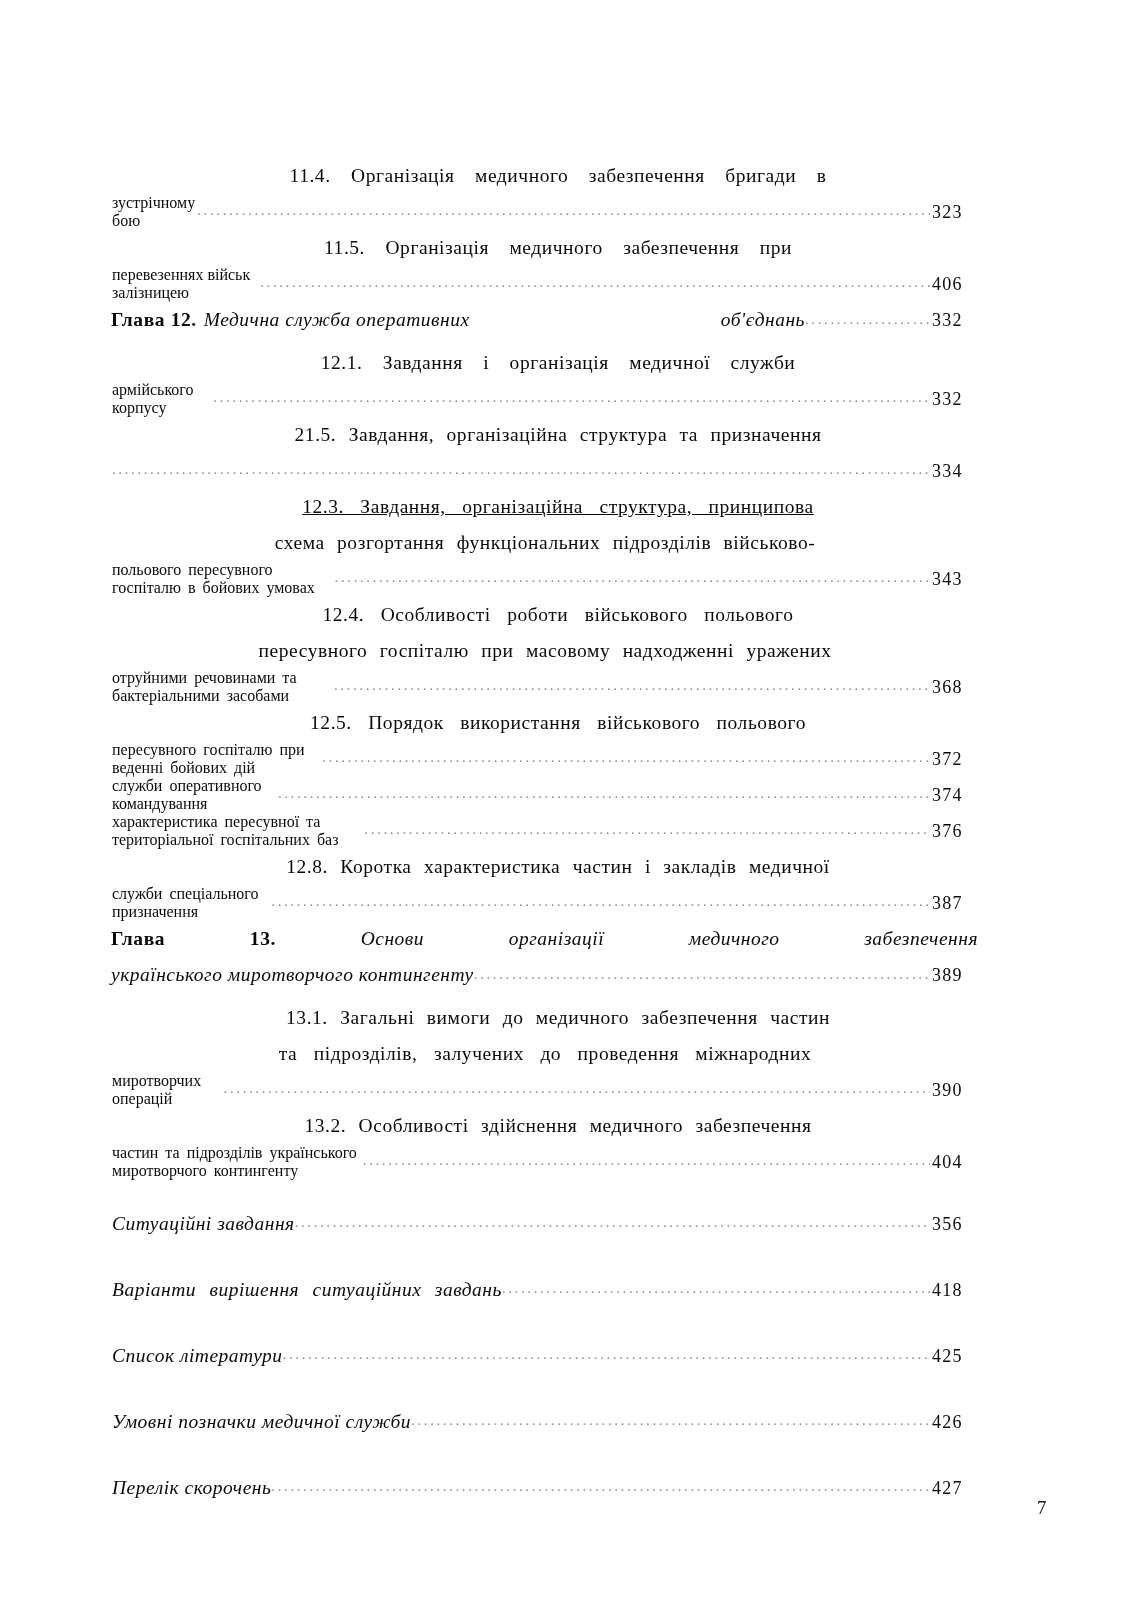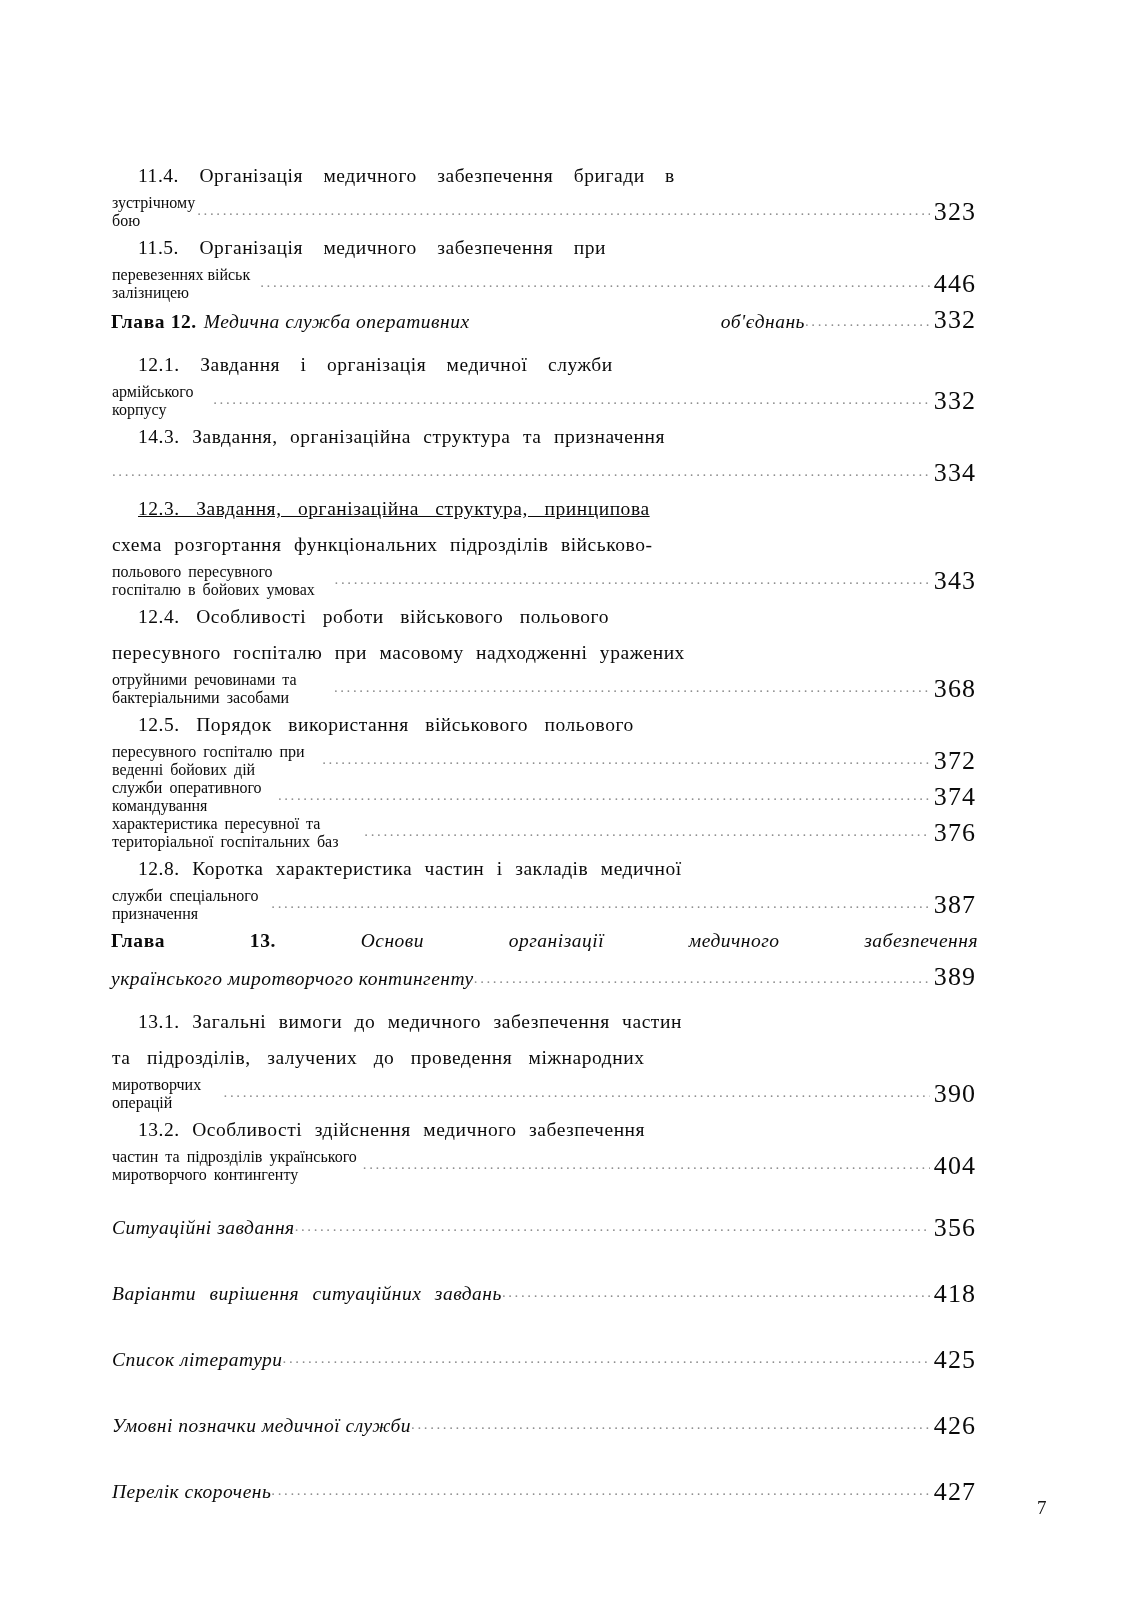--- a/index.html
+++ b/index.html
@@ -44,25 +44,25 @@
     overflow: hidden;
     white-space: nowrap;
     color: #8d8d8d;
     font-size: 15px;
     line-height: 36px;
     letter-spacing: 2.6px;
     transform: translateY(-2px);
   }
   .toc-entry .pageno {
     flex: 0 0 auto;
-    font-size: 26px;
+    font-size: 18px;
     line-height: 36px;
     letter-spacing: 1.2px;
     padding-left: 2px;
-    text-align: center;
+    text-align: left;
     min-width: 46px;
   }
 
   
   .chapter {
     margin-top: 0;
     margin-bottom: 6px;
     margin-left: -1px;
   }
   .chapter .chapline {
@@ -147,20 +147,21 @@
     line-height: 44px;
   }
 
   
   .plines .pline {
     display: block;
     font-size: 19.5px;
     line-height: 36px;
     letter-spacing: 0.55px;
     white-space: nowrap;
+    text-align: center;
   }
 
   
   .ws1 { word-spacing: 3px; }
   .ws2 { word-spacing: 7px; }
   .ws3 { word-spacing: 11px; }
   .ws4 { word-spacing: 15px; }
 
   #folio {
     position: absolute;
@@ -184,21 +185,21 @@
         <span class="dots">............................................................................................................................................................</span>
         <span class="pageno">323</span>
       </div>
     </div>
 
     <div class="toc-entry sub plines">
       <div class="pline ws4" style="text-indent:26px;">11.5. Організація медичного забезпечення при</div>
       <div class="tail">
         <span class="txt">перевезеннях військ залізницею</span>
         <span class="dots">............................................................................................................................................................</span>
-        <span class="pageno">446</span>
+        <span class="pageno">406</span>
       </div>
     </div>
 
     <div class="toc-entry chapter">
       <div class="chapline">
         <span class="chapnum">Глава 12.</span>
         <span style="width:7px;flex:0 0 auto;"></span>
         <span class="chaptitle">Медична служба оперативних</span>
         <span class="gap"></span>
         <span class="chaptitle-tail">об'єднань</span>
@@ -210,21 +211,21 @@
     <div class="toc-entry sub plines">
       <div class="pline ws4" style="text-indent:26px;">12.1. Завдання і організація медичної служби</div>
       <div class="tail">
         <span class="txt">армійського корпусу</span>
         <span class="dots">............................................................................................................................................................</span>
         <span class="pageno">332</span>
       </div>
     </div>
 
     <div class="toc-entry sub plines">
-      <div class="pline ws2" style="text-indent:26px;">14.3. Завдання, організаційна структура та призначення</div>
+      <div class="pline ws2" style="text-indent:26px;">21.5. Завдання, організаційна структура та призначення</div>
       <div class="tail">
         <span class="dots">............................................................................................................................................................</span>
         <span class="pageno">334</span>
       </div>
     </div>
 
     <div class="toc-entry sub plines">
       <div class="pline ws3" style="text-indent:26px;text-decoration:underline;">12.3. Завдання, організаційна структура, принципова</div>
       <div class="pline ws2">схема розгортання функціональних підрозділів військово-</div>
       <div class="tail">

